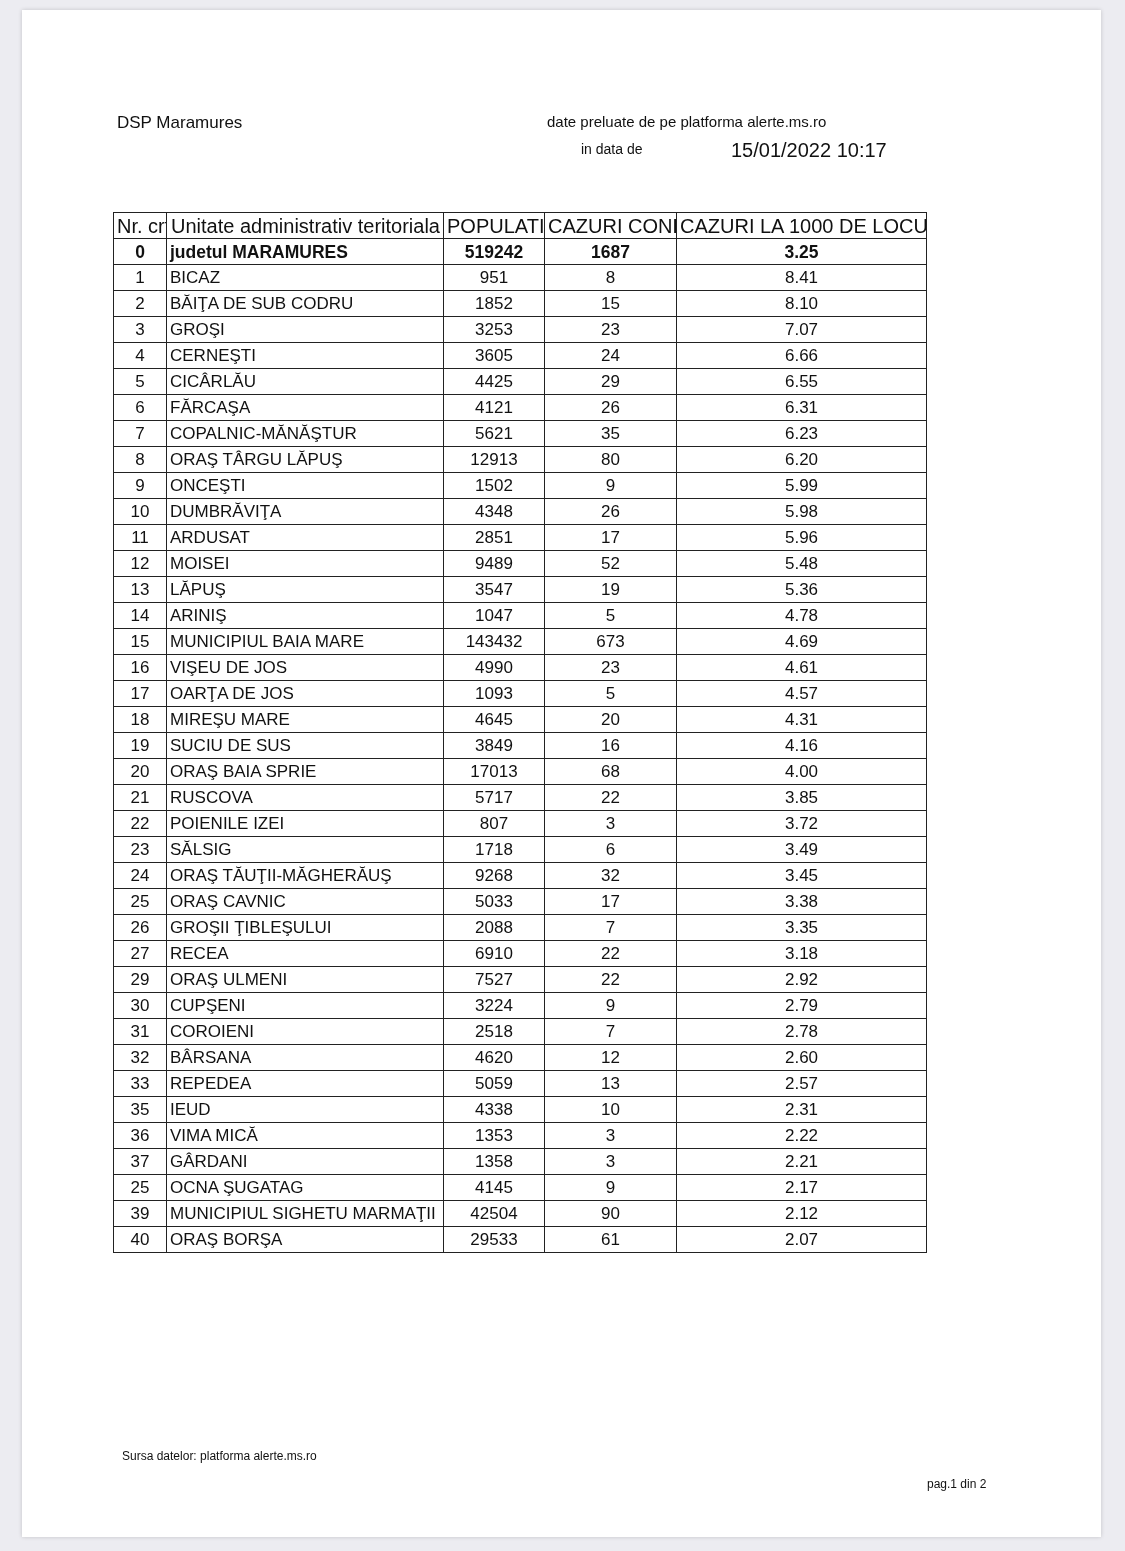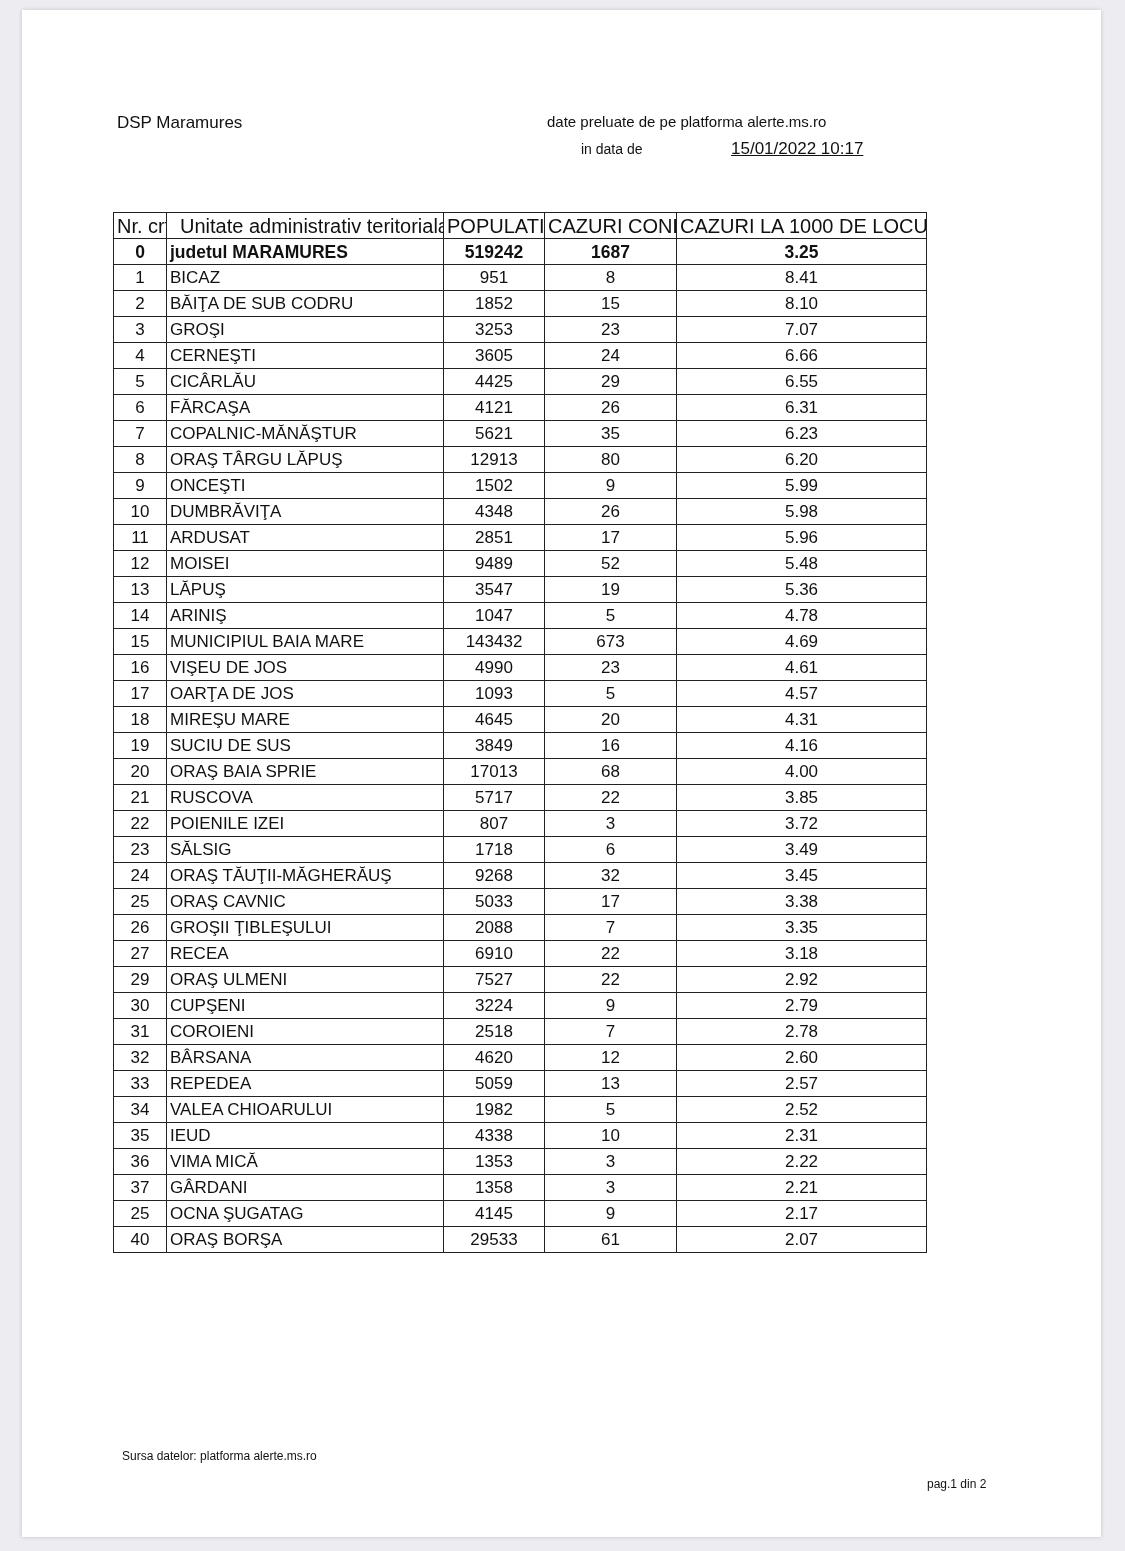--- a/index.html
+++ b/index.html
@@ -7,42 +7,42 @@
     width:1125px; height:1551px; background:#ececf1; position:relative; overflow:hidden;
     font-family:"Liberation Sans", "DejaVu Sans", sans-serif; color:#111;
   }
   .page {
     position:absolute; left:22px; top:10px; width:1079px; height:1527px;
     background:#fff; box-shadow:0 0 4px rgba(0,0,0,0.18);
   }
   .hdr-left { position:absolute; left:117px; top:113px; font-size:17px; }
   .hdr-right1 { position:absolute; left:547px; top:113px; font-size:15px; }
   .hdr-right2a { position:absolute; left:581px; top:141px; font-size:14px; }
-  .hdr-right2b { position:absolute; left:731px; top:139px; font-size:17px;text-decoration:underline; }
+  .hdr-right2b { position:absolute; left:731px; top:139px; font-size:20px; }
   .footer-left { position:absolute; left:122px; top:1449px; font-size:12px; }
   .footer-right { position:absolute; left:927px; top:1477px; font-size:12px; }
 
   table.data {
     position:absolute; left:113px; top:212px; width:813px;
     border-collapse:collapse; table-layout:fixed; font-size:17px;
   }
   table.data td, table.data th {
     border:1px solid #222; padding:0 3px; height:25px; line-height:24px;
     white-space:nowrap; overflow:hidden;
   }
   table.data col.c0 { width:53px; }
   table.data col.c1 { width:277px; }
   table.data col.c2 { width:101px; }
   table.data col.c3 { width:132px; }
   table.data col.c4 { width:250px; }
   .head th {
     font-weight:normal; height:105px; line-height:25.5px;
     border:3px double #444; white-space:normal; font-size:20px;
   }
-  .head th.name { text-align:left; padding-left:13px; }
+  .head th.name { text-align:left; padding-left:4px; }
   .total td { border:3px double #444; font-weight:bold; height:24px; font-size:17.5px; }
   .c-center { text-align:center; }
   .c-left { text-align:left; padding-left:3px !important; }
 </style>
 </head>
 <body>
 
 <div class="page"></div>
 
 <div class="hdr-left">DSP Maramures</div>
@@ -293,27 +293,20 @@
         <td class="c-center">2.60</td>
       </tr>
       <tr>
         <td class="c-center">33</td>
         <td class="c-left">REPEDEA</td>
         <td class="c-center">5059</td>
         <td class="c-center">13</td>
         <td class="c-center">2.57</td>
       </tr>
       <tr>
-        <td class="c-center">34</td>
-        <td class="c-left">VALEA CHIOARULUI</td>
-        <td class="c-center">1982</td>
-        <td class="c-center">5</td>
-        <td class="c-center">2.52</td>
-      </tr>
-      <tr>
         <td class="c-center">35</td>
         <td class="c-left">IEUD</td>
         <td class="c-center">4338</td>
         <td class="c-center">10</td>
         <td class="c-center">2.31</td>
       </tr>
       <tr>
         <td class="c-center">36</td>
         <td class="c-left">VIMA MICĂ</td>
         <td class="c-center">1353</td>
@@ -328,20 +321,27 @@
         <td class="c-center">2.21</td>
       </tr>
       <tr>
         <td class="c-center">25</td>
         <td class="c-left">OCNA ŞUGATAG</td>
         <td class="c-center">4145</td>
         <td class="c-center">9</td>
         <td class="c-center">2.17</td>
       </tr>
       <tr>
+        <td class="c-center">39</td>
+        <td class="c-left">MUNICIPIUL SIGHETU MARMAŢII</td>
+        <td class="c-center">42504</td>
+        <td class="c-center">90</td>
+        <td class="c-center">2.12</td>
+      </tr>
+      <tr>
         <td class="c-center">40</td>
         <td class="c-left">ORAŞ BORŞA</td>
         <td class="c-center">29533</td>
         <td class="c-center">61</td>
         <td class="c-center">2.07</td>
       </tr>
     </tbody>
 </table>
 
 <div class="footer-left">Sursa datelor:  platforma  alerte.ms.ro</div>

